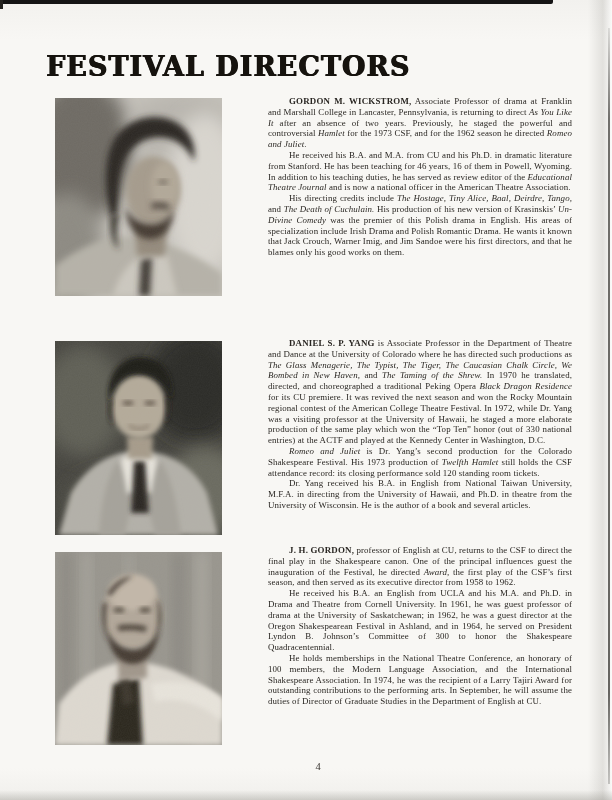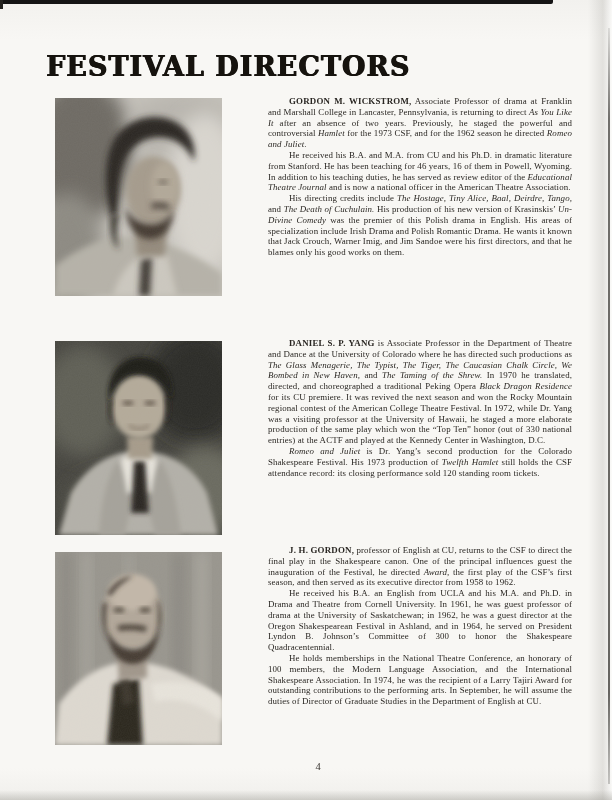--- a/index.html
+++ b/index.html
@@ -142,20 +142,21 @@
 
       <ellipse cx="73" cy="62" rx="6" ry="2" fill="#55493c" filter="url(#b2b)"></ellipse>
       <ellipse cx="95" cy="62" rx="6" ry="2" fill="#55493c" filter="url(#b2b)"></ellipse>
       <path d="M74,84 C78,89 90,89 94,84" stroke="#6b5d4d" stroke-width="2" fill="none" filter="url(#b2b)"></path>
       <rect width="167" height="194" filter="url(#g2)"></rect>
     </svg>
   </figure>
   <div class="bio">
       <p><span class="b">DANIEL S. P. YANG</span><span> is Associate Professor in the Department of Theatre and Dance at the University of Colorado where he has directed such productions as </span><span class="i">The Glass Menagerie, The Typist, The Tiger, The Caucasian Chalk Circle, We Bombed in New Haven,</span><span> and </span><span class="i">The Taming of the Shrew.</span><span> In 1970 he translated, directed, and choreographed a traditional Peking Opera </span><span class="i">Black Dragon Residence</span><span> for its CU premiere. It was revived the next season and won the Rocky Mountain regional contest of the American College Theatre Festival. In 1972, while Dr. Yang was a visiting professor at the University of Hawaii, he staged a more elaborate production of the same play which won the “Top Ten” honor (out of 330 national entries) at the ACTF and played at the Kennedy Center in Washington, D.C.</span></p>
       <p><span class="i">Romeo and Juliet</span><span> is Dr. Yang’s second production for the Colorado Shakespeare Festival. His 1973 production of </span><span class="i">Twelfth Hamlet</span><span> still holds the CSF attendance record: its closing performance sold 120 standing room tickets.</span></p>
+      <p><span>Dr. Yang received his B.A. in English from National Taiwan University, M.F.A. in directing from the University of Hawaii, and Ph.D. in theatre from the University of Wisconsin. He is the author of a book and several articles.</span></p>
     </div>
 </section>
 
 <section class="director sec-3">
   <figure class="photo">
     <svg width="167" height="193" viewBox="0 0 167 193">
       <defs>
         <filter id="b3a" x="-50%" y="-50%" width="200%" height="200%">
             <feGaussianBlur stdDeviation="6"></feGaussianBlur>
           </filter>

